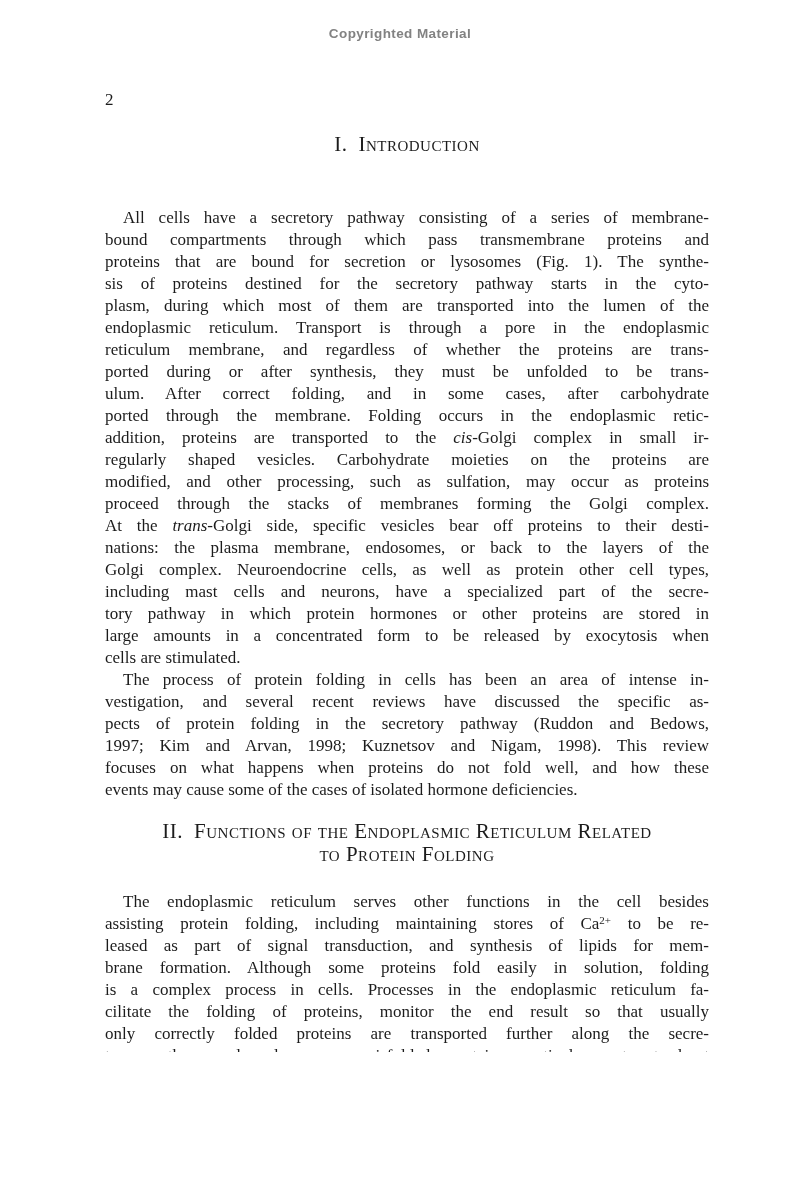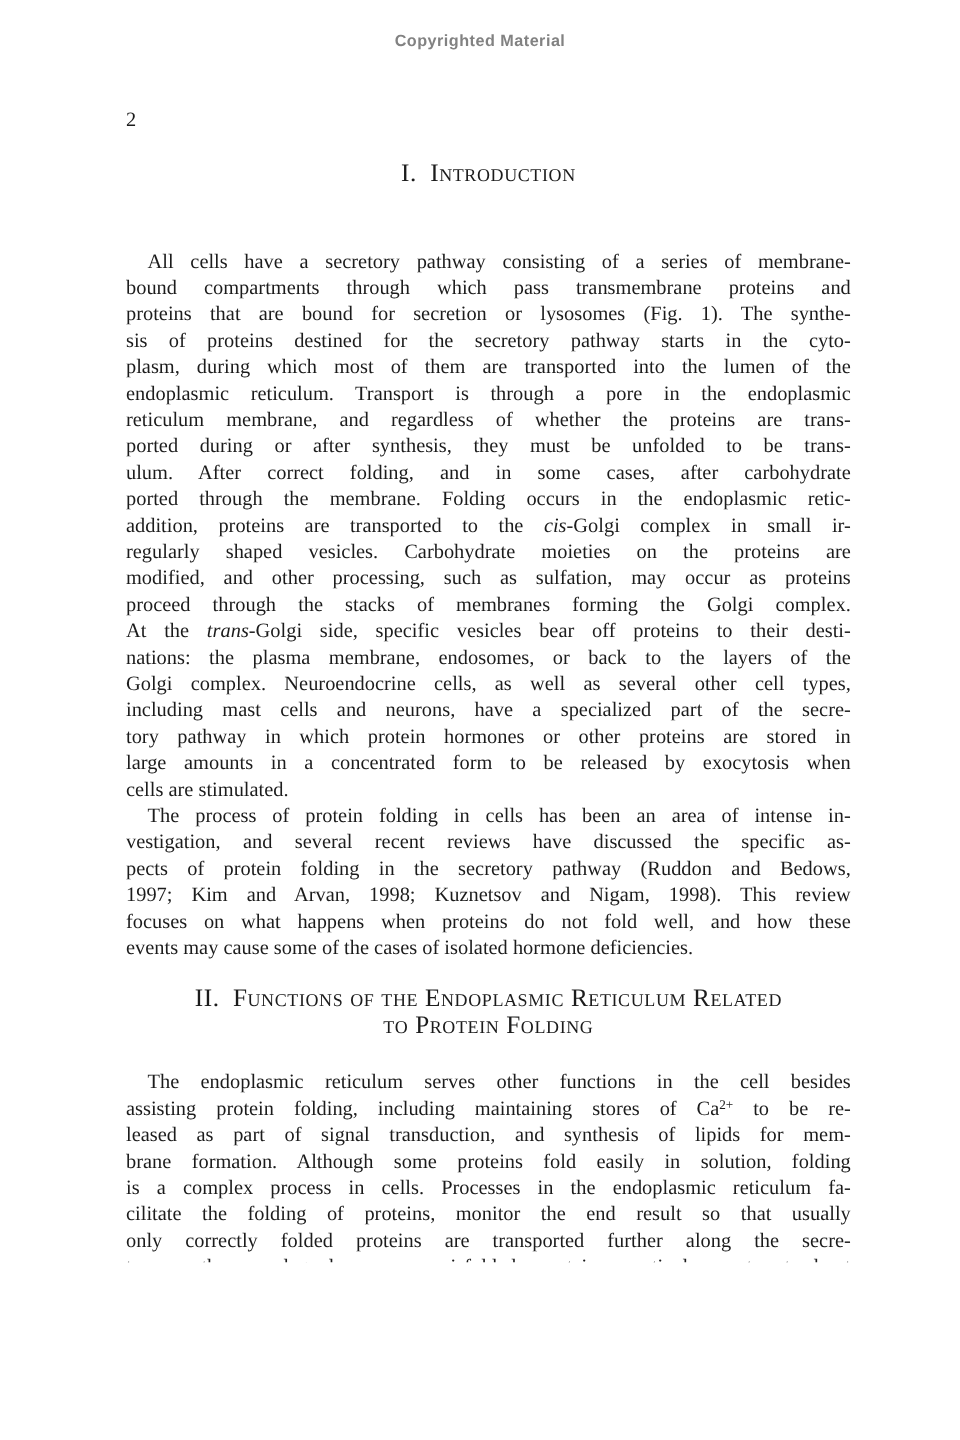--- a/index.html
+++ b/index.html
@@ -110,21 +110,21 @@
         <div class="line">reticulum membrane, and regardless of whether the proteins are trans-</div>
         <div class="line">ported during or after synthesis, they must be unfolded to be trans-</div>
         <div class="line">ulum. After correct folding, and in some cases, after carbohydrate</div>
         <div class="line">ported through the membrane. Folding occurs in the endoplasmic retic-</div>
         <div class="line">addition, proteins are transported to the <i>cis</i>-Golgi complex in small ir-</div>
         <div class="line">regularly shaped vesicles. Carbohydrate moieties on the proteins are</div>
         <div class="line">modified, and other processing, such as sulfation, may occur as proteins</div>
         <div class="line">proceed through the stacks of membranes forming the Golgi complex.</div>
         <div class="line">At the <i>trans</i>-Golgi side, specific vesicles bear off proteins to their desti-</div>
         <div class="line">nations: the plasma membrane, endosomes, or back to the layers of the</div>
-        <div class="line">Golgi complex. Neuroendocrine cells, as well as several other cell types,</div>
+        <div class="line">Golgi complex. Neuroendocrine cells, as well as protein other cell types,</div>
         <div class="line">including mast cells and neurons, have a specialized part of the secre-</div>
         <div class="line">tory pathway in which protein hormones or other proteins are stored in</div>
         <div class="line">large amounts in a concentrated form to be released by exocytosis when</div>
         <div class="line last">cells are stimulated.</div>
       </div>
     <div class="para">
         <div class="line first">The process of protein folding in cells has been an area of intense in-</div>
         <div class="line">vestigation, and several recent reviews have discussed the specific as-</div>
         <div class="line">pects of protein folding in the secretory pathway (Ruddon and Bedows,</div>
         <div class="line">1997; Kim and Arvan, 1998; Kuznetsov and Nigam, 1998). This review</div>

